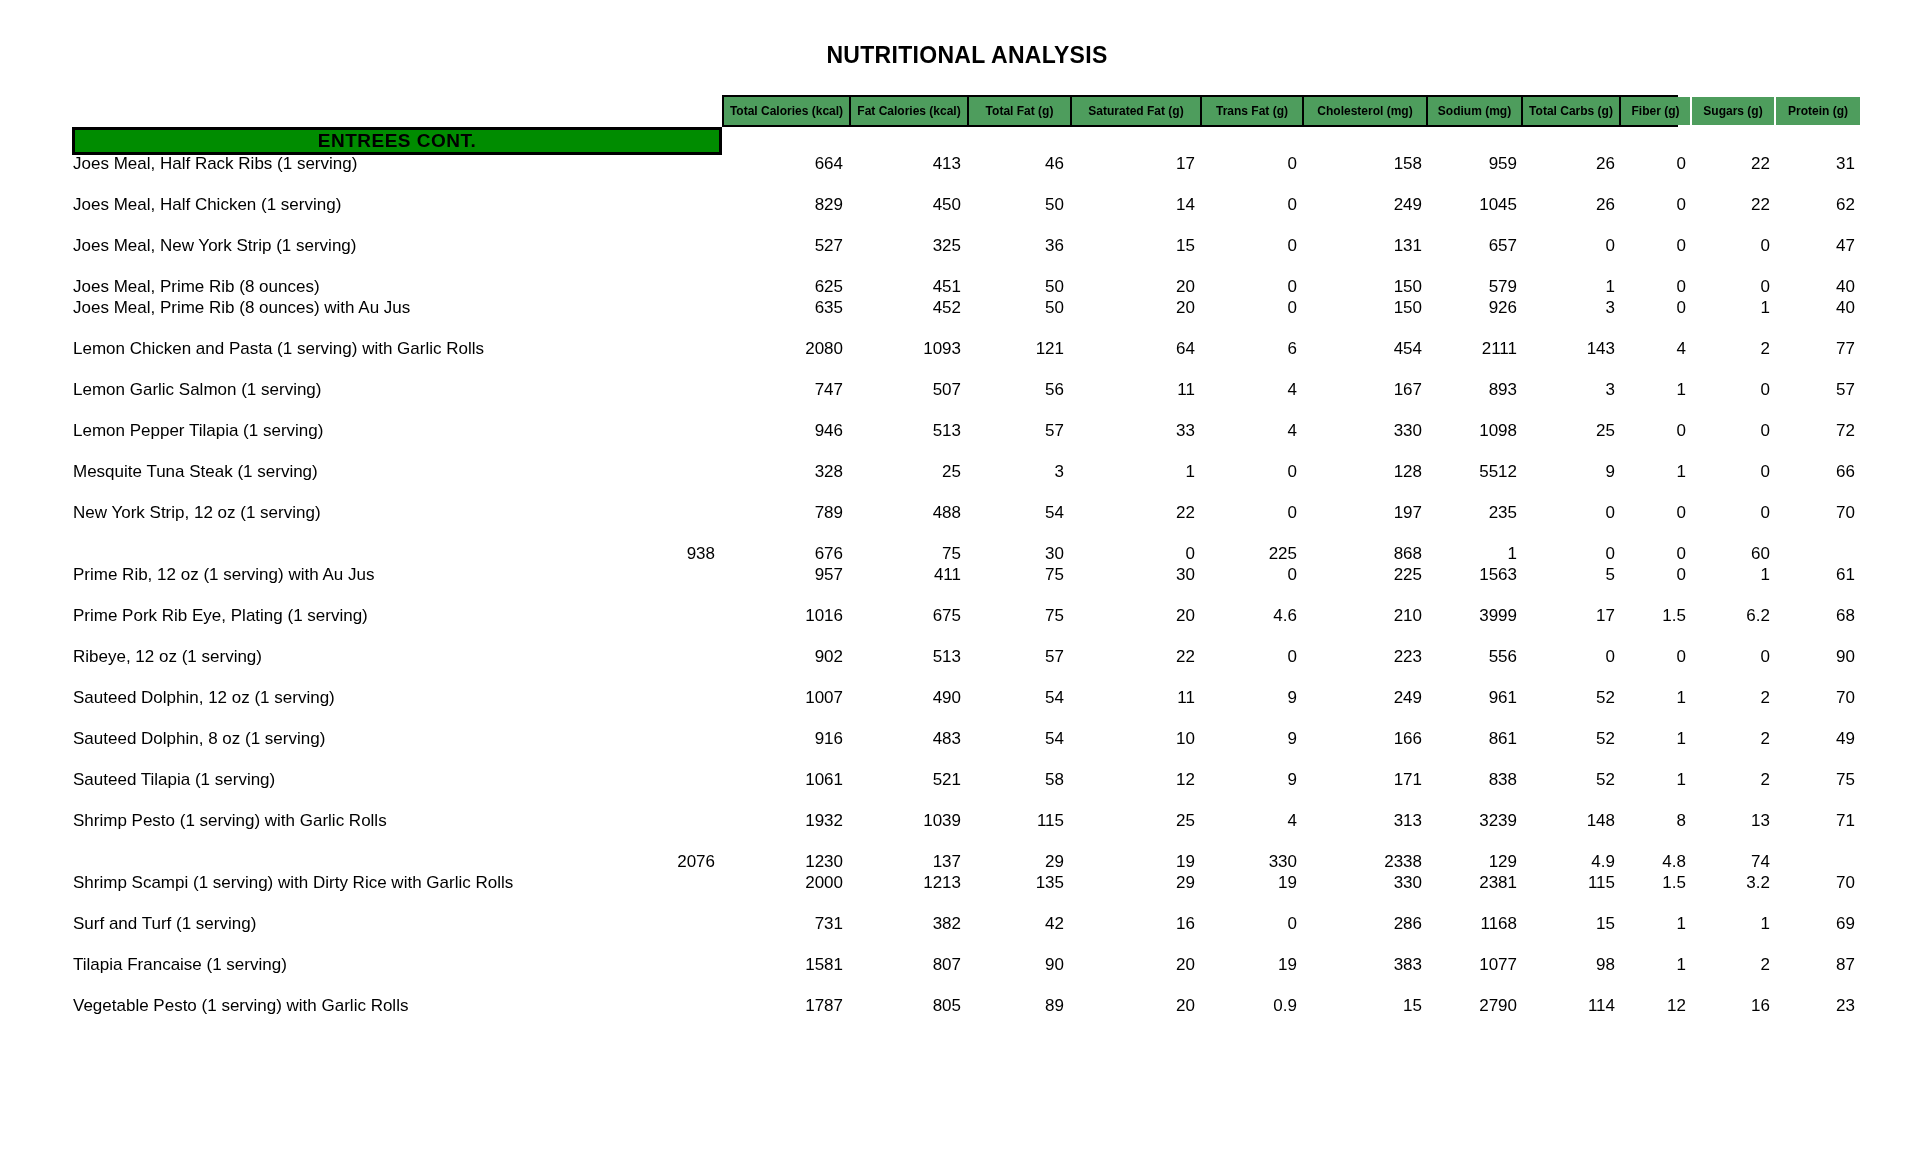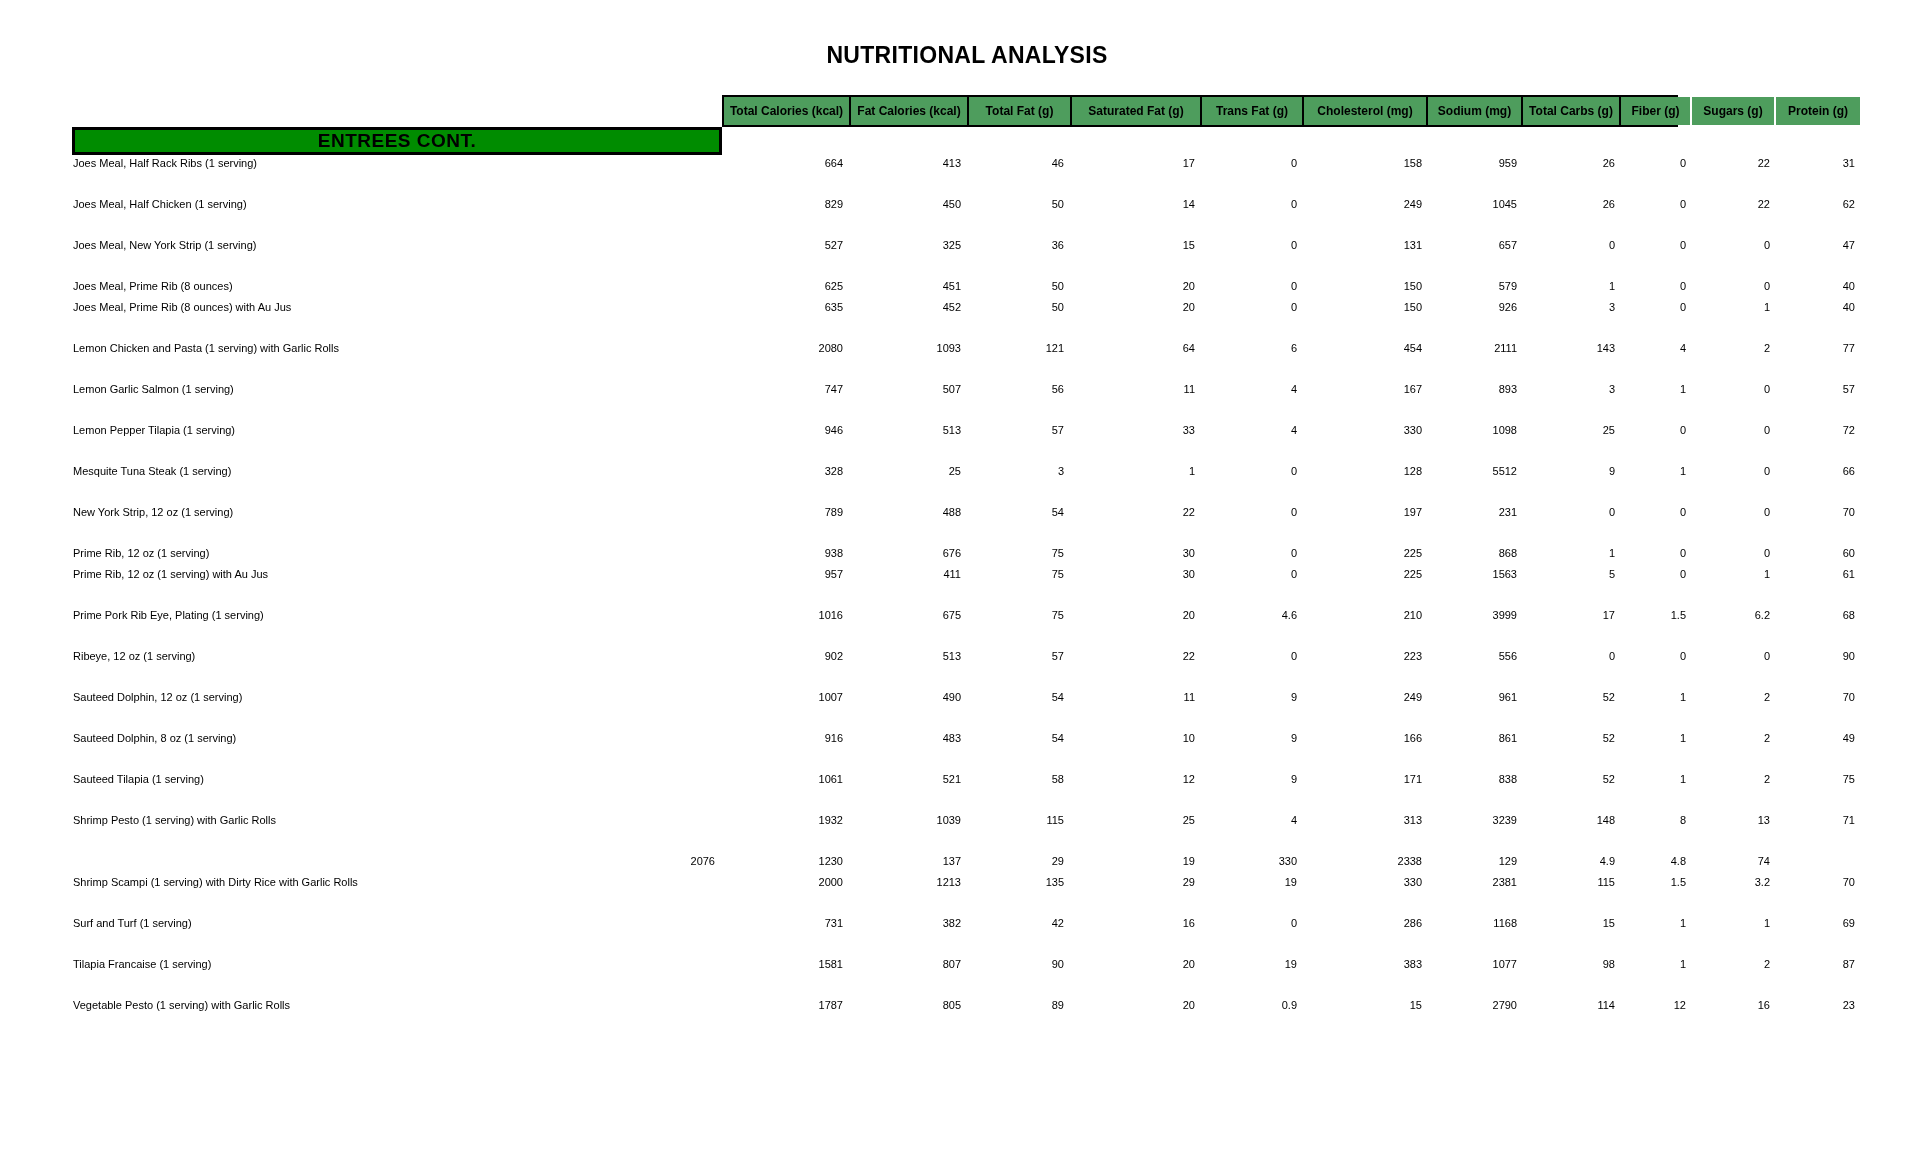--- a/index.html
+++ b/index.html
@@ -72,21 +72,21 @@
     position: absolute;
     left: 72px;
     top: 153px;
     width: 1790px;
   }
   .row {
     display: grid;
     grid-template-columns: 650px 128px 118px 103px 131px 102px 125px 95px 98px 71px 84px 85px;
     height: 21px;
     line-height: 21px;
-    font-size: 11px;
+    font-size: 17px;
   }
   .row.gap { margin-top: 20px; }
   .cell {
     box-sizing: border-box;
     white-space: nowrap;
     overflow: hidden;
   }
   .cell.name { text-align: left; padding-left: 1px; }
   .cell.num { text-align: right; padding-right: 7px; }
 </style>
@@ -264,29 +264,28 @@
       </div>
 
       <div class="row gap">
         <div class="cell name">New York Strip, 12 oz (1 serving)</div>
         <div class="cell num">789</div>
         <div class="cell num">488</div>
         <div class="cell num">54</div>
         <div class="cell num">22</div>
         <div class="cell num">0</div>
         <div class="cell num">197</div>
-        <div class="cell num">231</div>
+        <div class="cell num">235</div>
         <div class="cell num">0</div>
         <div class="cell num">0</div>
         <div class="cell num">0</div>
         <div class="cell num">70</div>
       </div>
 
       <div class="row gap">
-        <div class="cell name">Prime Rib, 12 oz (1 serving)</div>
         <div class="cell num">938</div>
         <div class="cell num">676</div>
         <div class="cell num">75</div>
         <div class="cell num">30</div>
         <div class="cell num">0</div>
         <div class="cell num">225</div>
         <div class="cell num">868</div>
         <div class="cell num">1</div>
         <div class="cell num">0</div>
         <div class="cell num">0</div>

